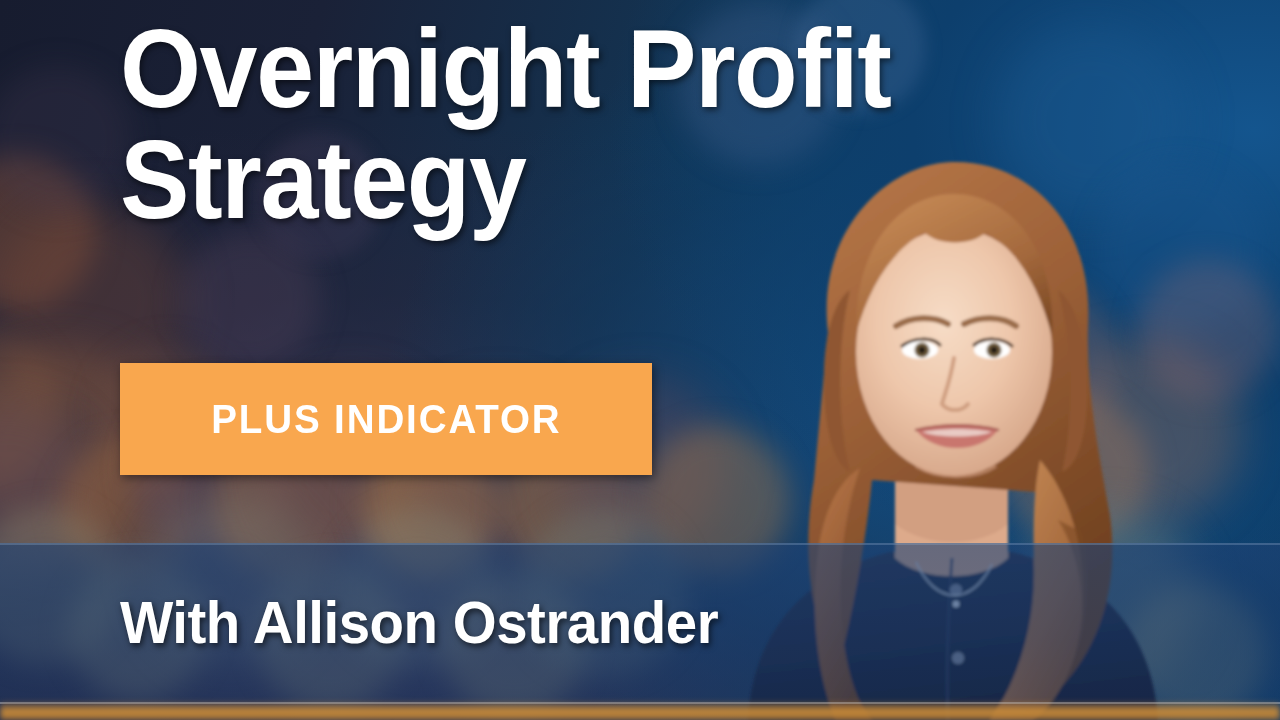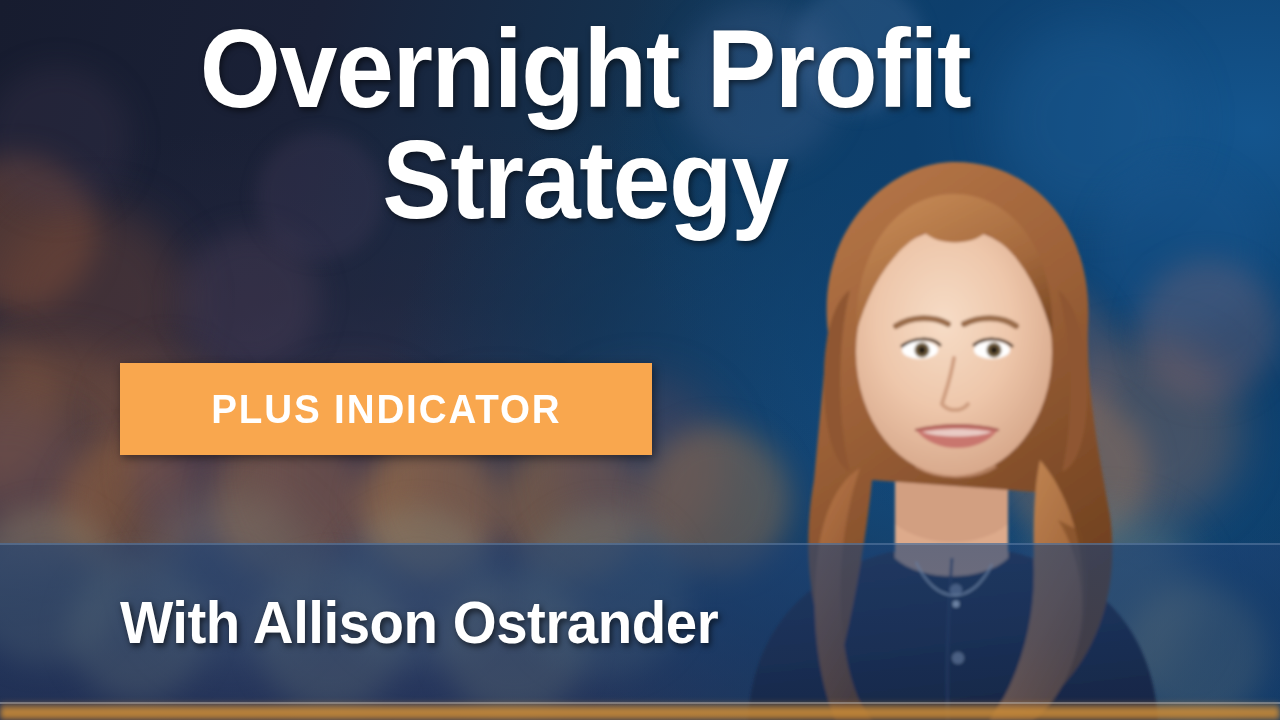--- a/index.html
+++ b/index.html
@@ -9,21 +9,20 @@
     background: #000;
   }
   #stage {
     position: relative;
     width: 1280px;
     height: 720px;
     overflow: hidden;
     font-family: "Liberation Sans", "DejaVu Sans", sans-serif;
     background: #be185d;
     user-select: none;
-    text-align: center;
   }
 
   
   .bg-base {
     position: absolute;
     inset: 0;
     background:
       radial-gradient(ellipse 70% 90% at 98% 18%, #14558e 0%, #0d3f6d 38%, rgba(13,55,95,0) 72%),
       radial-gradient(ellipse 60% 70% at 78% 55%, #11518a 0%, rgba(13,60,100,0.55) 55%, rgba(13,55,95,0) 80%),
       radial-gradient(ellipse 90% 80% at 30% 85%, #3a3552 0%, rgba(40,40,64,0.5) 55%, rgba(25,28,48,0) 85%),
@@ -101,21 +100,21 @@
     transform: scaleX(0.93);
     transform-origin: left top;
     white-space: pre-line;
   }
 
   .badge {
     position: absolute;
     left: 120px;
     top: 363px;
     width: 532px;
-    height: 92px;
+    height: 112px;
     background: #f9a74e;
     box-shadow: 2px 3px 9px rgba(0,0,0,0.45);
     display: flex;
     align-items: center;
     justify-content: center;
   }
   .badge-label {
     color: #ffffff;
     font-family: "Liberation Sans Narrow", "Liberation Sans", "DejaVu Sans", sans-serif;
     font-weight: bold;

